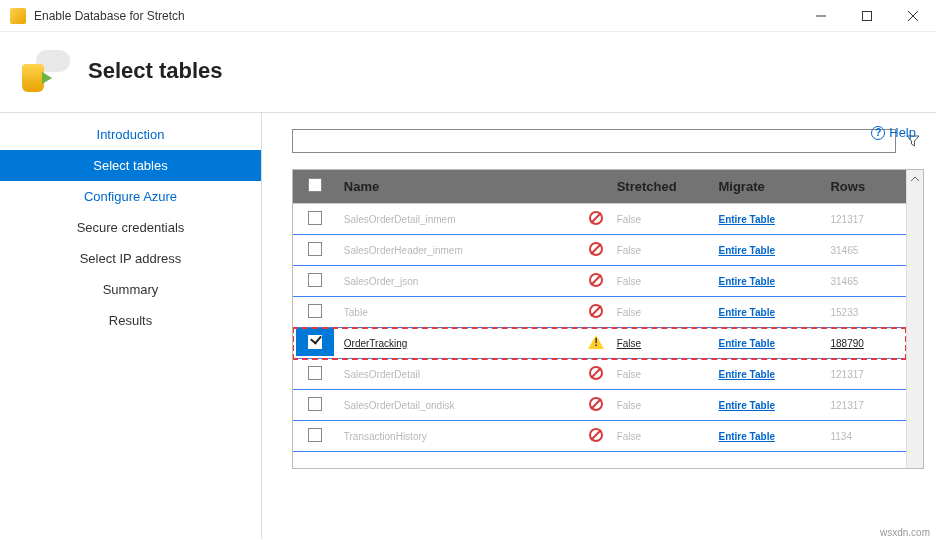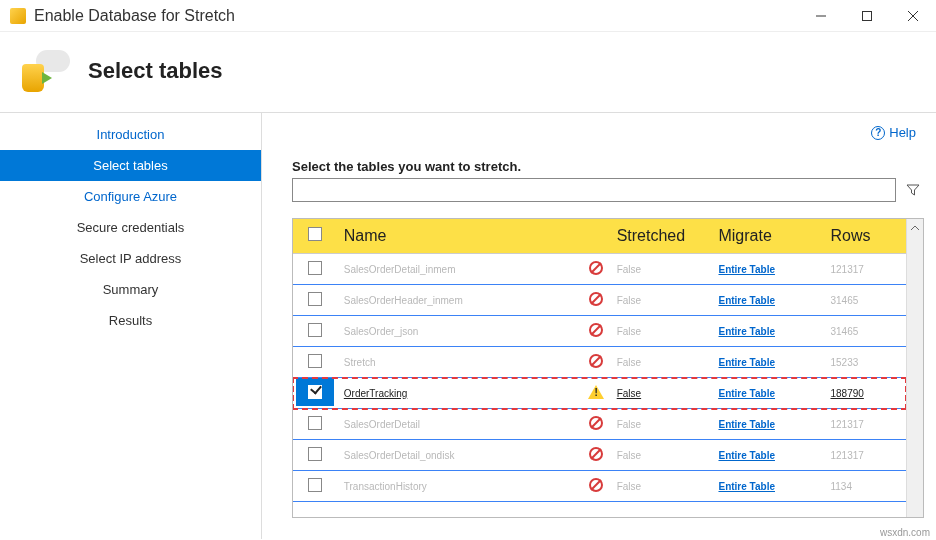--- a/index.html
+++ b/index.html
@@ -1,20 +1,20 @@
 <!DOCTYPE html>
 <html><head>
   <meta charset="utf-8">
   <style>
     * { box-sizing: border-box; margin: 0; padding: 0; }
     body { font-family: "Segoe UI", Tahoma, sans-serif; font-size: 13px; color: #222; background: #fff; width: 936px; height: 540px; overflow: hidden; }
     
     .titlebar { height: 32px; display: flex; align-items: center; border-bottom: 1px solid #eee; }
     .titlebar .app-icon { width: 16px; height: 16px; margin: 0 8px 0 10px; background: linear-gradient(135deg, #ffd24d, #e8a400); border-radius: 2px; }
-    .titlebar .title { flex: 1; font-size: 16px; color: #333; }
+    .titlebar .title { flex: 1; font-size: 12px; color: #333; }
     .winbtns { display: flex; height: 100%; }
     .winbtn { width: 46px; display: flex; align-items: center; justify-content: center; cursor: pointer; }
     .winbtn svg { width: 10px; height: 10px; }
     
     .header-section { padding: 18px 22px 20px 22px; border-bottom: 1px solid #ddd; display: flex; align-items: center; gap: 18px; }
     .db-icon { width: 48px; height: 42px; position: relative; }
     .db-icon .cloud { position: absolute; top: 0; right: 0; width: 34px; height: 22px; background: #e8e8e8; border-radius: 12px; }
     .db-icon .cyl { position: absolute; bottom: 0; left: 0; width: 22px; height: 28px; background: linear-gradient(#ffd24d,#e8a400); border-radius: 4px 4px 6px 6px; }
     .db-icon .arrow { position: absolute; bottom: 8px; left: 20px; width: 0; height: 0; border-top: 6px solid transparent; border-bottom: 6px solid transparent; border-left: 10px solid #6db53f; }
     .header-title { font-size: 22px; font-weight: 600; }
@@ -34,21 +34,21 @@
     .searchrow { display: flex; gap: 6px; margin-top: 4px; align-items: center; }
     .searchbox { flex: 1; height: 24px; border: 1px solid #888; padding: 0 6px; font-size: 13px; }
     .filterbtn { width: 22px; height: 22px; display: flex; align-items: center; justify-content: center; cursor: pointer; }
     
     .tablewrap { margin-top: 16px; border: 1px solid #bbb; position: relative; height: 300px; display:flex; }
     .tablescroll { flex:1; overflow: hidden; }
     .scrollbar { width: 17px; background: #f0f0f0; border-left: 1px solid #ddd; position: relative; }
     .scroll-arrow { height: 17px; display:flex; align-items:center; justify-content:center; }
     
     table { width: 100%; border-collapse: collapse; table-layout: fixed; }
-    thead th { text-align: left; font-weight: 400; font-size: 16px; padding: 8px 6px; border-bottom: 1px solid #ccc; background: #fde047; }
+    thead th { text-align: left; font-weight: 700; font-size: 13px; padding: 8px 6px; border-bottom: 1px solid #ccc; background: #737373; }
     tbody td { padding: 7px 6px; font-size: 10px; border-bottom: 1px solid #3b82f6; vertical-align: middle; white-space: nowrap; overflow: hidden; text-overflow: ellipsis; }
     tbody tr.dim td { color: #b8b8b8; }
     tbody tr.dim td .migrate { color: #0066cc; }
     
     .col-chk { width: 44px; text-align: center; }
     .col-name { width: 240px; }
     .col-icon { width: 28px; text-align:center; }
     .col-stretched { width: 100px; }
     .col-migrate { width: 110px; }
     .col-rows { width: 80px; }
@@ -118,21 +118,20 @@
       <div class="navitem plain">Summary</div>
       <div class="navitem plain">Results</div>
     </div>
 
   <div class="main">
     <div class="help">
       <span class="help-icon">?</span>
       <span>Help</span>
     </div>
 
-    <div class="instruction">Select the tables you want to stretch.</div>
     <div class="searchrow">
       <input class="searchbox" placeholder="" style="">
       <div class="filterbtn">
         <svg width="14" height="14" viewBox="0 0 14 14">
             <path d="M1 2 L13 2 L8.5 7 L8.5 12 L5.5 10 L5.5 7 Z" fill="none" stroke="#555" stroke-width="1"></path>
           </svg>
       </div>
     </div>
 
     <div class="tablewrap">
@@ -176,21 +175,21 @@
               <tr class="dim ">
                 <td class="col-chk"><span class="chk"></span></td>
                 <td>SalesOrder_json</td>
                 <td style="text-align: center;"><span class="prohibit"></span></td>
                 <td>False</td>
                 <td><span class="migrate">Entire Table</span></td>
                 <td>31465</td>
               </tr>
               <tr class="dim ">
                 <td class="col-chk"><span class="chk"></span></td>
-                <td>Stretch</td>
+                <td>Table</td>
                 <td style="text-align: center;"><span class="prohibit"></span></td>
                 <td>False</td>
                 <td><span class="migrate">Entire Table</span></td>
                 <td>15233</td>
               </tr>
               <tr class="highlighted">
                 <td class="col-chk"><span class="chkcell-sel">
                     <span class="chk checked"></span>
                   </span></td>
                 <td>OrderTracking</td>

